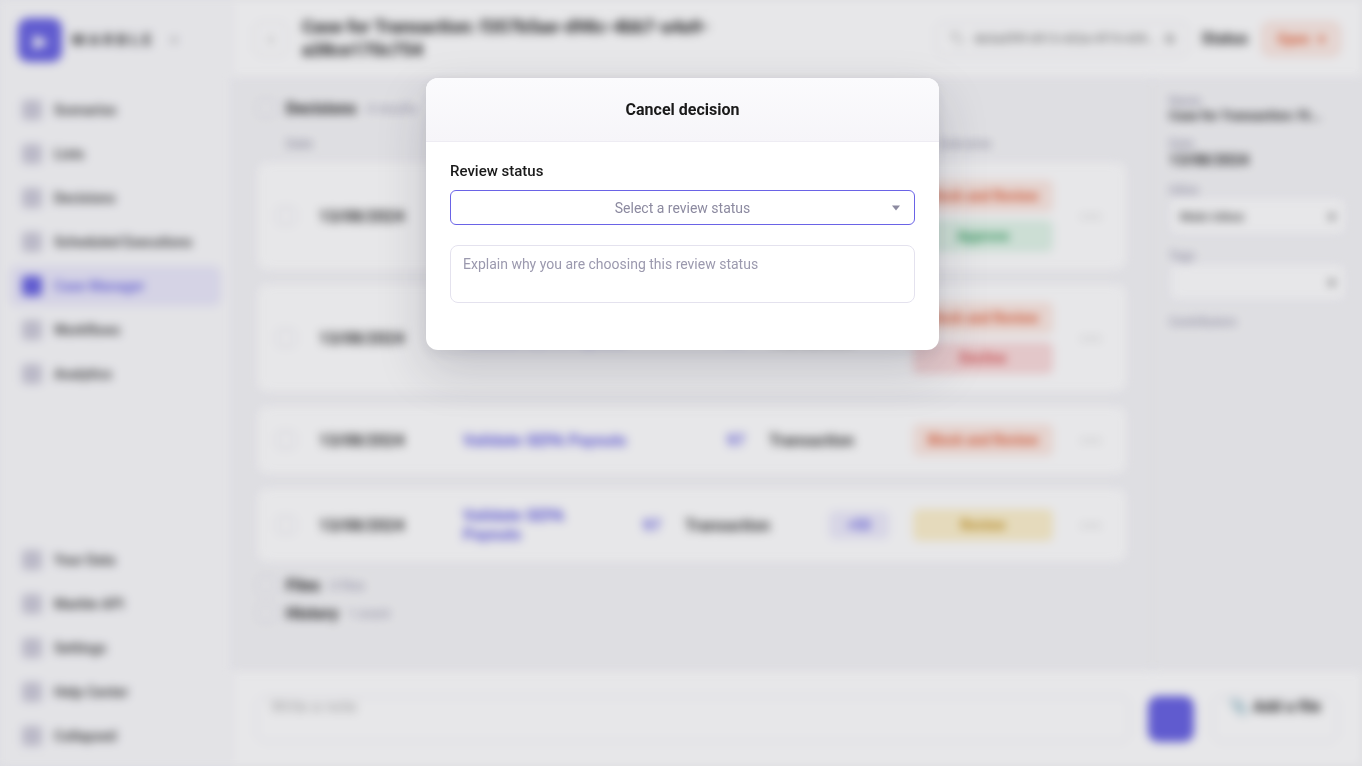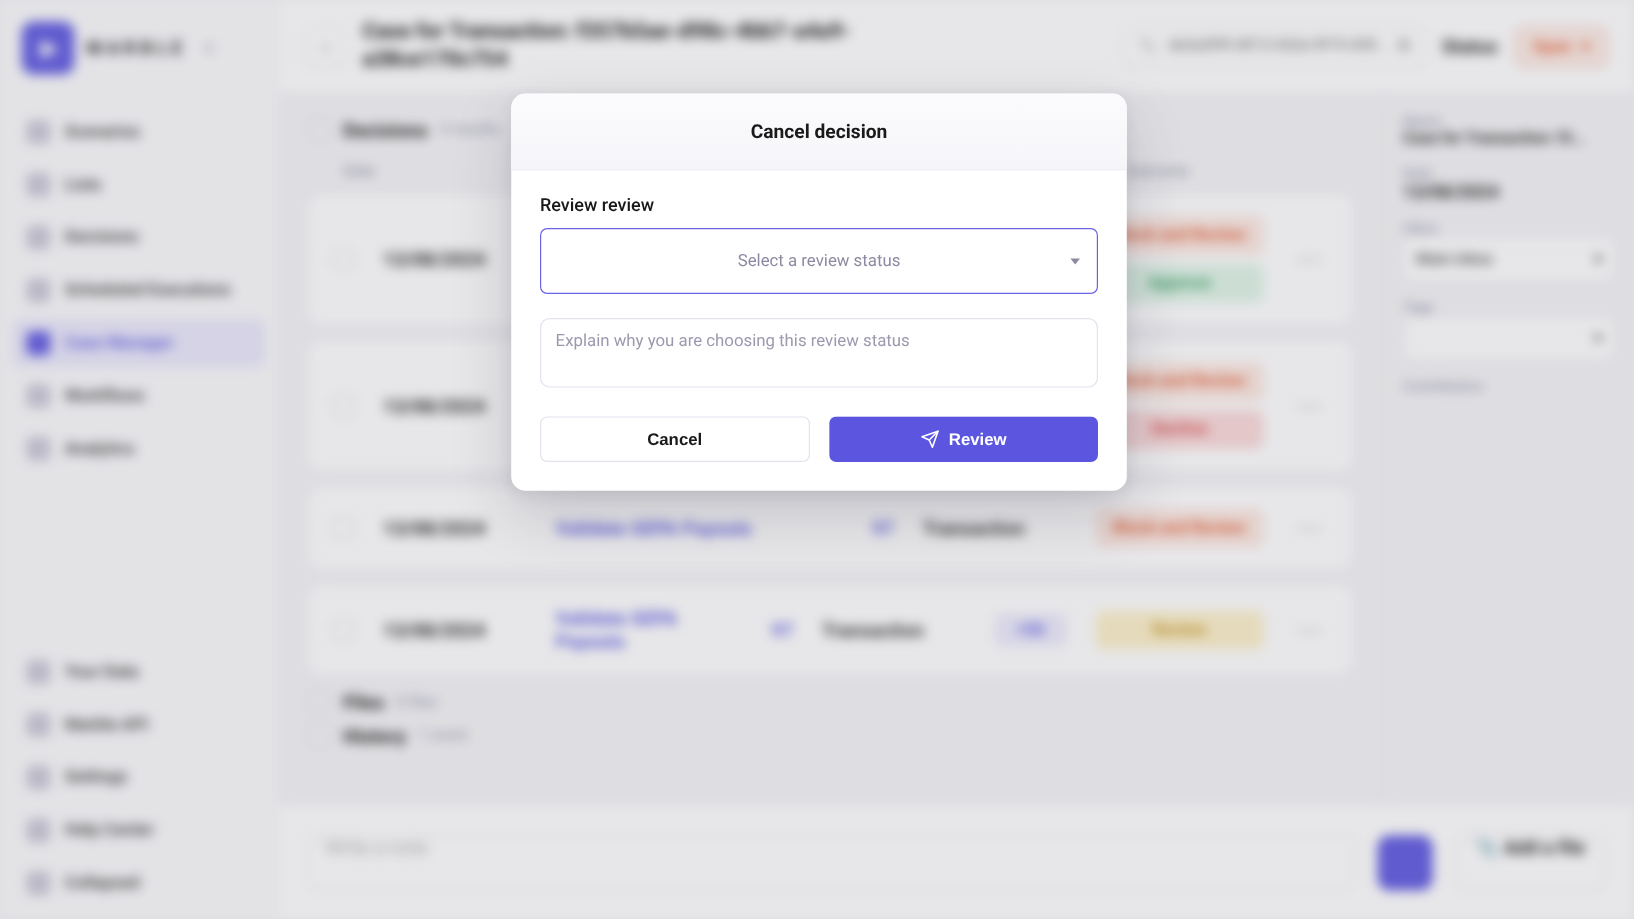--- a/index.html
+++ b/index.html
@@ -95,21 +95,21 @@
     font-size:14px;
   }
   .modal-header {
     text-align:center; padding:22px 20px 22px; font-weight:700; font-size:16px; color:#1a1a1a;
     border-bottom:1px solid #eeecf3;
     background: linear-gradient(#fbfbfd, #f6f5f9);
   }
   .modal-body { padding: 20px 24px 24px; }
   .field-label { font-size:15px; font-weight:500; color:#1a1a1a; margin-bottom:10px; }
   .select {
-    width:100%; height:55px; border:1px solid #6a63e6; border-radius:6px; background:#fff;
+    width:100%; height:35px; border:1px solid #6a63e6; border-radius:6px; background:#fff;
     display:flex; align-items:center; justify-content:center; position:relative; cursor:pointer;
   }
   .select .placeholder { color:#8c8aa0; font-size:14px; }
   .select .chev {
     position:absolute; right:14px; top:50%; transform:translateY(-50%); width:0;height:0;
     border-left:4px solid transparent; border-right:4px solid transparent; border-top:5px solid #8c8aa0;
   }
   .field-group { margin-bottom:20px; }
   .textarea {
     width:100%; min-height:58px; border:1px solid #e4e2ee; border-radius:8px; padding:10px 12px; resize:none;
@@ -320,35 +320,23 @@
     </div>
   </main>
 </div>
 
 <div class="overlay"></div>
 
 <div class="modal">
   <div class="modal-header">Cancel decision</div>
   <div class="modal-body">
     <div class="field-group">
-      <div class="field-label">Review review</div>
+      <div class="field-label">Review status</div>
       <div class="select">
         <span class="placeholder">Select a review status</span>
         <span class="chev"></span>
       </div>
     </div>
     <div class="field-group">
       <textarea class="textarea" placeholder="Explain why you are choosing this review status" style=""></textarea>
     </div>
-    <div class="modal-actions">
-      <button class="btn cancel">
-          <span>Cancel</span>
-        </button>
-      <button class="btn primary">
-        <svg viewBox="0 0 24 24" fill="none" stroke="currentColor" stroke-width="2" stroke-linecap="round" stroke-linejoin="round">
-            <path d="M22 2L11 13"></path>
-            <path d="M22 2L15 22L11 13L2 9L22 2Z"></path>
-          </svg>
-        <span>Review</span>
-      </button>
-    </div>
   </div>
 </div>
 
 </body></html>

